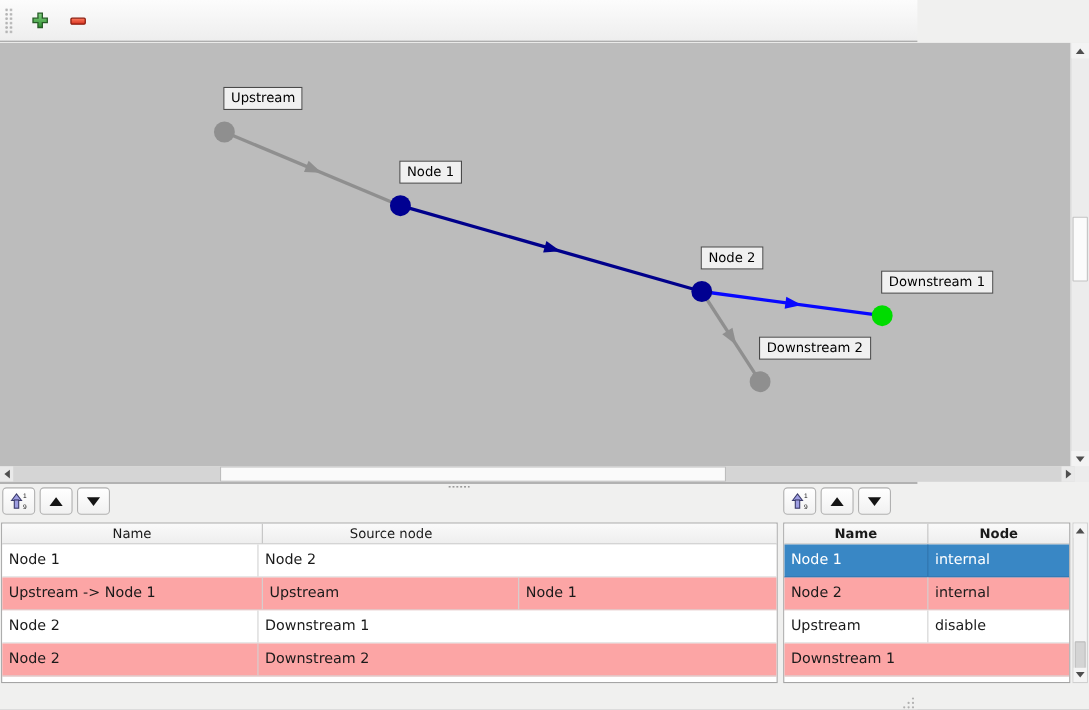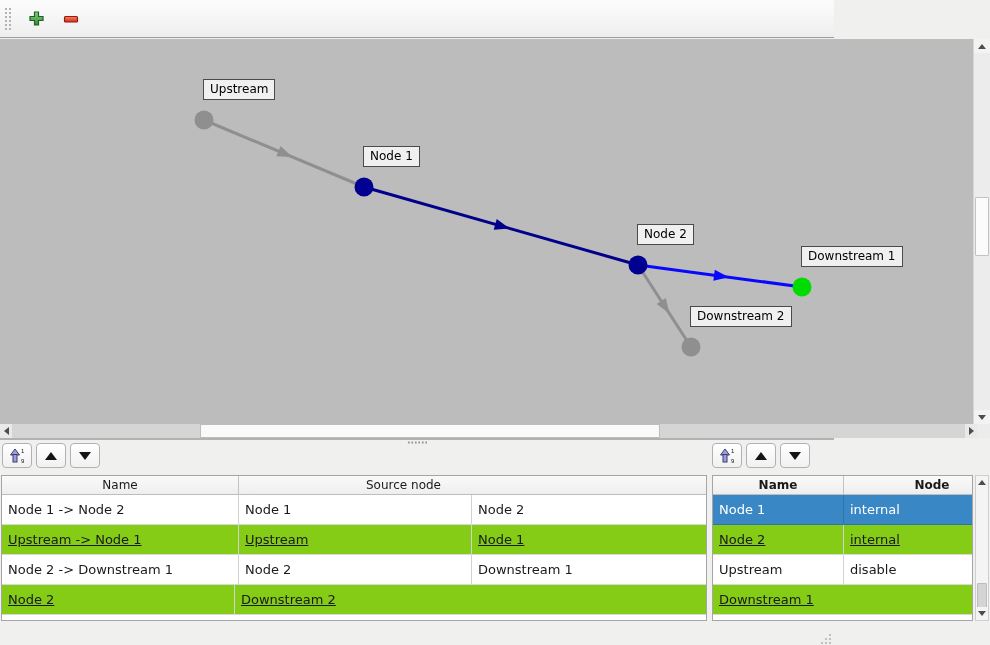--- a/index.html
+++ b/index.html
@@ -59,26 +59,26 @@
   .tri-up-sm { width:0; height:0; border-left:4px solid transparent; border-right:4px solid transparent; border-bottom:5px solid #4e4e4e; }
   .tri-down-sm { width:0; height:0; border-left:4px solid transparent; border-right:4px solid transparent; border-top:5px solid #4e4e4e; }
   .tri-left-sm { width:0; height:0; border-top:4px solid transparent; border-bottom:4px solid transparent; border-right:5px solid #4e4e4e; }
   .tri-right-sm { width:0; height:0; border-top:4px solid transparent; border-bottom:4px solid transparent; border-left:5px solid #4e4e4e; }
 
   
   .table { position:absolute; top:475px; height:146px; background:#fff;
            border:1px solid #a5a5a5; overflow:hidden; font-size:13px; color:#1a1a1a; }
   .edges-table { left:1px; width:706px; }
   .nodes-table { left:712px; width:261px; }
-  .t-header { display:flex; height:19px; background:linear-gradient(#fafafa,#eeeeee); border-bottom:1px solid #bdbdbd;gap:48px; }
+  .t-header { display:flex; height:19px; background:linear-gradient(#fafafa,#eeeeee); border-bottom:1px solid #bdbdbd; }
   .t-hcell { display:flex; align-items:center; justify-content:center; font-size:12px; border-right:1px solid #c3c3c3; }
   .t-hcell:last-child { border-right:none; }
   .nodes-table .t-hcell { font-weight:bold; }
   .t-row { display:flex; height:30px; border-bottom:1px solid #d8d8d8; background:#fff; }
-  .t-row.alt { background:#84cc16;text-decoration:underline; }
+  .t-row.alt { background:#fca5a5; }
   .t-cell { display:flex; align-items:center; padding-left:6px; border-right:1px solid #d2d2d2; overflow:hidden; white-space:nowrap; }
   .t-cell:last-child { border-right:none; }
   .t-row.selected { background:var(--selection,#3987c5); color:#fff; border-bottom-color:#2f74ad; }
   .t-row.selected .t-cell { border-right-color:#2f74ad; }
   .edges-table .c0 { width:237px; } .edges-table .c1 { width:233px; } .edges-table .c2 { flex:1; }
   .nodes-table .c0 { width:131px; } .nodes-table .c1 { flex:1; }
 
   
   .table-vscroll { position:absolute; left:975px; top:475px; width:14px; height:146px;
                    background:#f4f4f4; border:1px solid #cfcfcf; }
@@ -201,31 +201,29 @@
         <span class="tri-down-lg"></span>
       </button>
   </div>
 
   <div class="table edges-table">
       <div class="t-header">
         <div class="t-hcell c0">Name</div>
         <div class="t-hcell c1">Source node</div>
       </div>
       <div class="t-row">
-        <div class="t-cell c0">Node 1 -&gt; Node 2</div>
         <div class="t-cell c1">Node 1</div>
         <div class="t-cell c2">Node 2</div>
       </div>
       <div class="t-row alt">
         <div class="t-cell c0">Upstream -&gt; Node 1</div>
         <div class="t-cell c1">Upstream</div>
         <div class="t-cell c2">Node 1</div>
       </div>
       <div class="t-row">
-        <div class="t-cell c0">Node 2 -&gt; Downstream 1</div>
         <div class="t-cell c1">Node 2</div>
         <div class="t-cell c2">Downstream 1</div>
       </div>
       <div class="t-row alt">
         <div class="t-cell c1">Node 2</div>
         <div class="t-cell c2">Downstream 2</div>
       </div>
     </div>
   <div class="table nodes-table">
       <div class="t-header">

